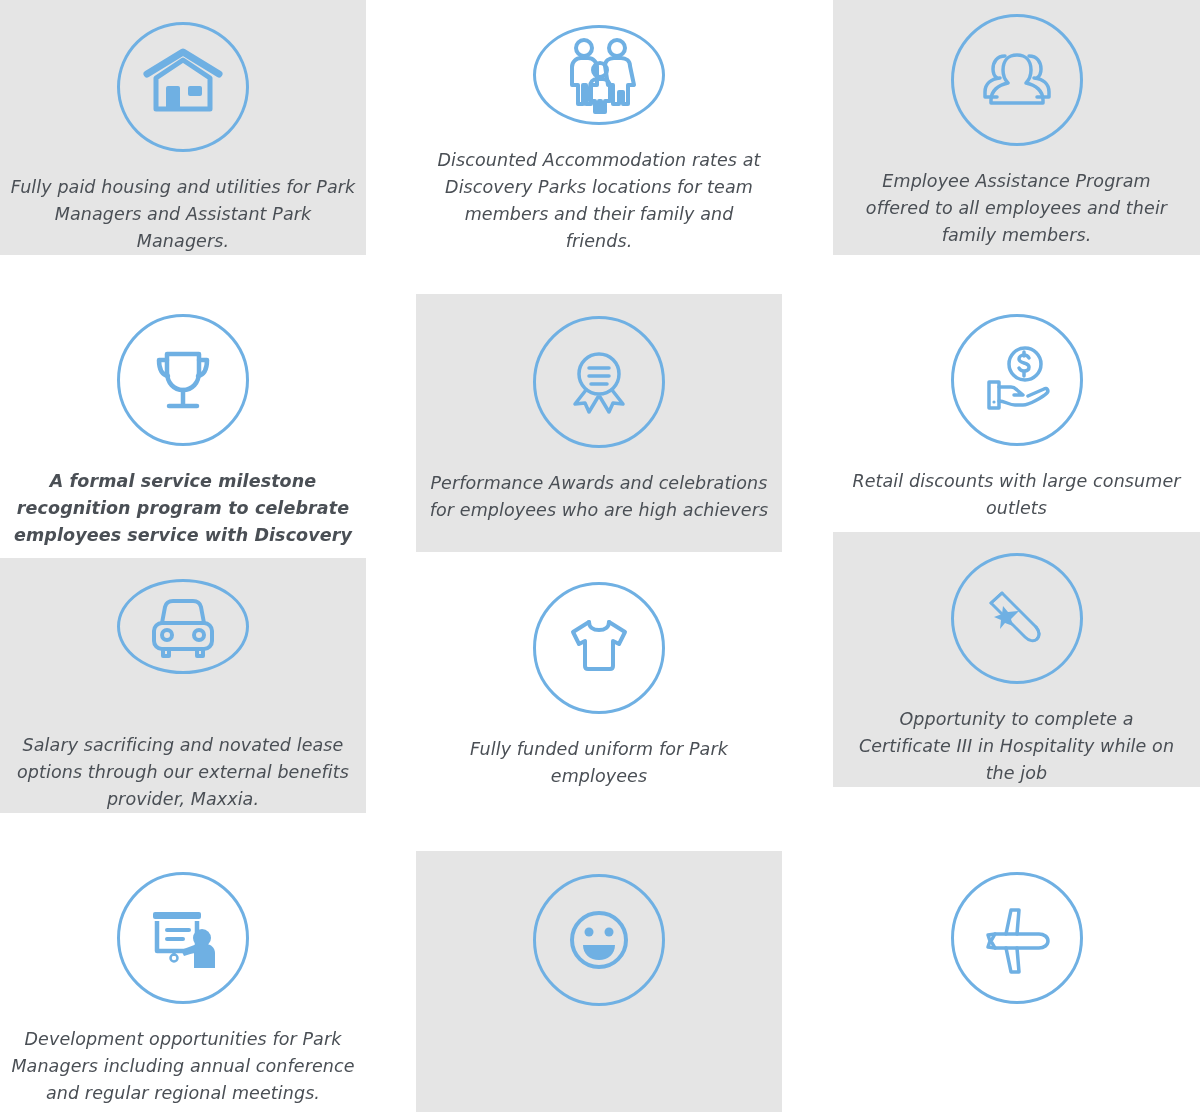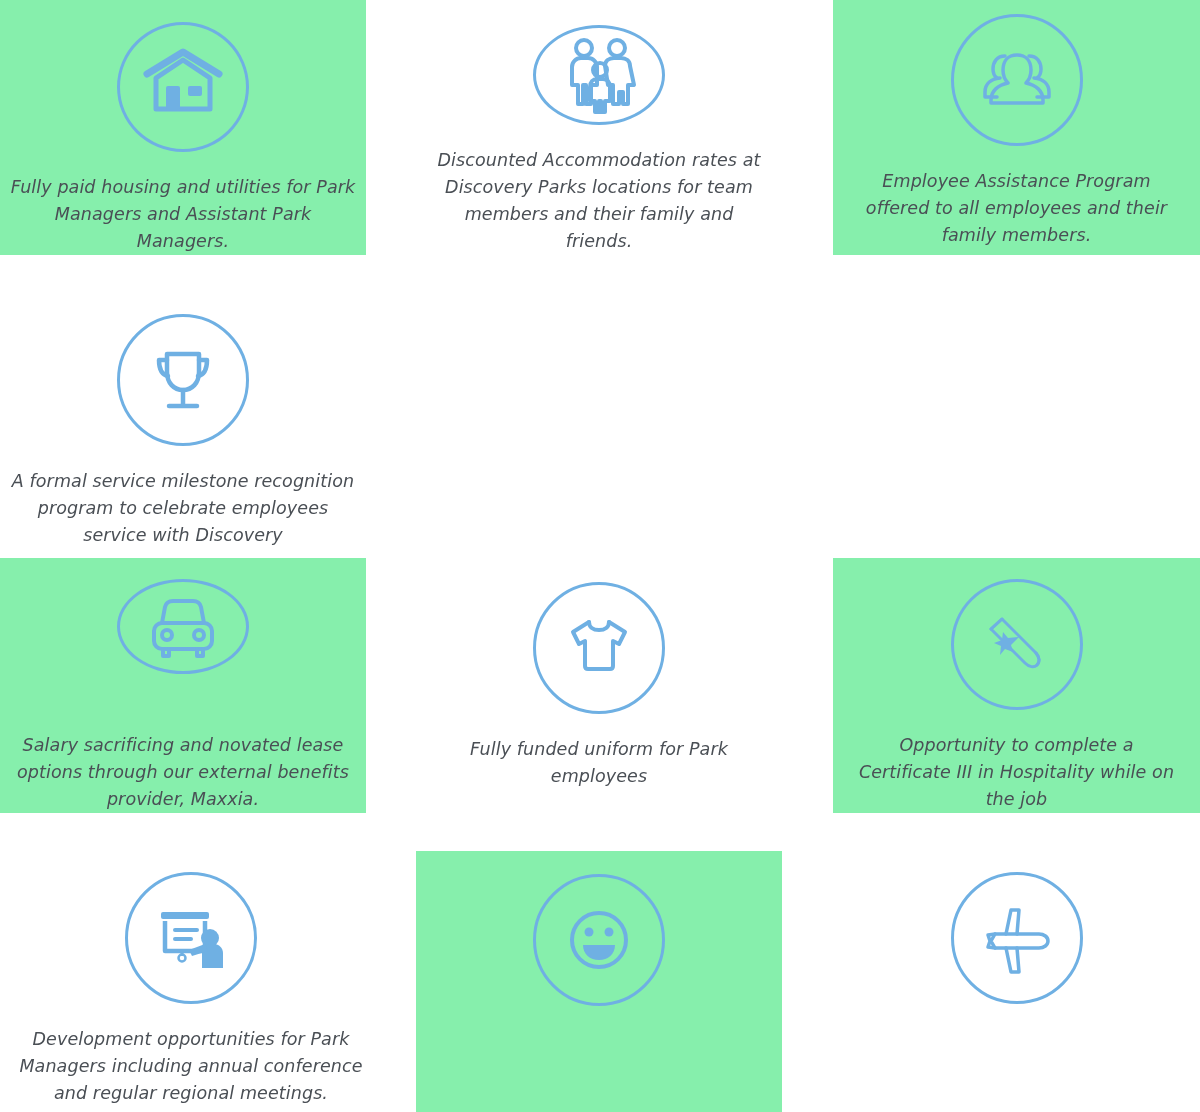--- a/index.html
+++ b/index.html
@@ -18,21 +18,21 @@
   }
   
   .card{
     position:absolute;
     box-sizing:border-box;
     display:flex;
     flex-direction:column;
     align-items:center;
     padding-top:0;
   }
-  .card.tint{background:#86efac;}
+  .card.tint{background:#e5e5e5;}
   .icon-wrap{
     width:132px;height:132px;
     border-radius:50%;
     border:3px solid #6fb0e3;
     box-sizing:border-box;
     display:flex;align-items:center;justify-content:center;
   }
   .icon-wrap svg{display:block;}
   .caption{
     margin-top:22px;
@@ -84,34 +84,59 @@
         <path d="M25 40c-9 1-15 6-15 14v5h12"></path>
         <path d="M30 18c-8 0-12 6-12 13 0 4 1 7 4 9"></path>
         <path d="M59 40c9 1 15 6 15 14v5H62"></path>
         <path d="M54 18c8 0 12 6 12 13 0 4-1 7-4 9"></path>
         <path d="M42 17c-9 0-14 6-14 15 0 6 2 10 5 13-10 2-17 8-17 17v3h52v-3c0-9-7-15-17-17 3-3 5-7 5-13 0-9-5-15-14-15z"></path>
       </svg>
     </div>
     <div class="caption">Employee Assistance Program offered to all employees and their family members.</div>
   </div>
 
-  <div class="card c4" style="left:0px;top:294px;width:366px;height:258px;padding-top:20px;">
+  <div class="card c4" style="left:0px;top:294px;width:366px;height:258px;padding-top:20px;font-weight:bold;">
     <div class="icon-wrap">
       <svg width="80" height="80" viewBox="0 0 80 80" fill="none" stroke="#6fb0e3" stroke-width="4.5" stroke-linejoin="round" stroke-linecap="round">
         <path d="M24 14h32v18c0 11-7 18-16 18s-16-7-16-18z"></path>
         <path d="M24 20h-8c0 10 4 15 9 16"></path>
         <path d="M56 20h8c0 10-4 15-9 16"></path>
         <path d="M40 50v14"></path>
         <path d="M26 66h28"></path>
       </svg>
     </div>
     <div class="caption">A formal service milestone recognition program to celebrate employees service with Discovery</div>
   </div>
 
-
+  <div class="card c5 tint" style="left:416px;top:294px;width:366px;height:258px;padding-top:22px;">
+    <div class="icon-wrap">
+      <svg width="80" height="80" viewBox="0 0 80 80" fill="none" stroke="#6fb0e3" stroke-width="3.5" stroke-linejoin="round" stroke-linecap="round">
+        <circle cx="40" cy="32" r="20"></circle>
+        <path d="M30 26h20M30 34h20M32 42h16"></path>
+        <path d="M27 48L16 62l10-1 4 9 9-15"></path>
+        <path d="M53 48l11 14-10-1-4 9-9-15"></path>
+      </svg>
+    </div>
+    <div class="caption">Performance Awards and celebrations for employees who are high achievers</div>
+  </div>
+
+  <div class="card c6" style="left:833px;top:294px;width:367px;height:258px;padding-top:20px;">
+    <div class="icon-wrap">
+      <svg width="84" height="84" viewBox="0 0 84 84" fill="none" stroke="#6fb0e3" stroke-width="3.5" stroke-linejoin="round" stroke-linecap="round">
+        <circle cx="50" cy="26" r="16"></circle>
+        <path d="M54 20c-1-2-3-3-5-3-3 0-5 2-5 4 0 5 10 3 10 8 0 3-2 4-5 4-2 0-4-1-5-3"></path>
+        <path d="M49 14v4M49 34v4"></path>
+        <path d="M14 44h10v26H14z"></path>
+        <path d="M24 49h12c2 0 4 1 6 3l6 5h-9"></path>
+        <path d="M24 63c6 0 10 4 16 4h8c6 0 20-8 24-12 2-2 0-6-3-4l-16 7"></path>
+        <circle cx="19" cy="64" r="1.6" fill="#6fb0e3" stroke="none"></circle>
+      </svg>
+    </div>
+    <div class="caption">Retail discounts with large consumer outlets</div>
+  </div>
 
   <div class="card c7 tint" style="left:0px;top:558px;width:366px;height:255px;padding-top:21px;gap:36px;">
     <div class="icon-wrap">
       <svg width="84" height="84" viewBox="0 0 84 84" fill="none" stroke="#6fb0e3" stroke-width="4" stroke-linejoin="round" stroke-linecap="round">
         <path d="M21 38l3-16c1-4 4-6 8-6h20c4 0 7 2 8 6l3 16"></path>
         <rect x="13" y="38" width="58" height="26" rx="8"></rect>
         <circle cx="26" cy="50" r="5"></circle>
         <circle cx="58" cy="50" r="5"></circle>
         <path d="M22 64v7h6v-7M56 64v7h6v-7"></path>
       </svg>
@@ -122,34 +147,34 @@
   <div class="card c8" style="left:416px;top:558px;width:366px;height:255px;padding-top:24px;">
     <div class="icon-wrap">
       <svg width="80" height="80" viewBox="0 0 80 80" fill="none" stroke="#6fb0e3" stroke-width="4" stroke-linejoin="round" stroke-linecap="round">
         <path d="M30 14L14 24l6 12 6-3v25c0 2 1 3 3 3h22c2 0 3-1 3-3V33l6 3 6-12-16-10"></path>
         <path d="M30 14c0 5 4 8 10 8s10-3 10-8"></path>
       </svg>
     </div>
     <div class="caption">Fully funded uniform for Park employees</div>
   </div>
 
-  <div class="card c9 tint" style="left:833px;top:558px;width:367px;height:255px;padding-top:21px;">
+  <div class="card c9 tint" style="left:833px;top:532px;width:367px;height:255px;padding-top:21px;">
     <div class="icon-wrap">
       <svg width="84" height="84" viewBox="0 0 84 84" fill="none" stroke="#6fb0e3" stroke-width="3" stroke-linejoin="round" stroke-linecap="round">
         <path d="M27 16l34 34c4 4 4 9 1 12-3 3-8 2-12-2L16 26z"></path>
         <path d="M16 26l11-10"></path>
         <path d="M62 62c3-3 2-8-1-12"></path>
         <path d="M44 34l-8 8 2 7-8-3-5 6 1-9-7-3 8-3 1-8 5 6z" fill="#6fb0e3" stroke="none"></path>
         <path d="M36 42l10-10" stroke-width="0"></path>
       </svg>
     </div>
     <div class="caption">Opportunity to complete a Certificate III in Hospitality while on the job</div>
   </div>
 
-  <div class="card c10" style="left:8px;top:851px;width:366px;height:261px;padding-top:21px;">
+  <div class="card c10" style="left:0px;top:851px;width:366px;height:261px;padding-top:21px;">
     <div class="icon-wrap">
       <svg width="84" height="84" viewBox="0 0 84 84" fill="none">
         <rect x="12" y="16" width="48" height="7" rx="2" fill="#6fb0e3"></rect>
         <path d="M16 25v30h40V25" stroke="#6fb0e3" stroke-width="4.5" fill="none" stroke-linejoin="round"></path>
         <rect x="24" y="32" width="26" height="4" rx="2" fill="#6fb0e3"></rect>
         <rect x="24" y="41" width="20" height="4" rx="2" fill="#6fb0e3"></rect>
         <path d="M33 55v5" stroke="#6fb0e3" stroke-width="3"></path>
         <circle cx="33" cy="62" r="3.5" stroke="#6fb0e3" stroke-width="2.5" fill="none"></circle>
         <circle cx="61" cy="42" r="9" fill="#6fb0e3"></circle>
         <path d="M53 56c0-5 4-8 9-8h3c5 0 9 4 9 9v15H53z" fill="#6fb0e3"></path>

